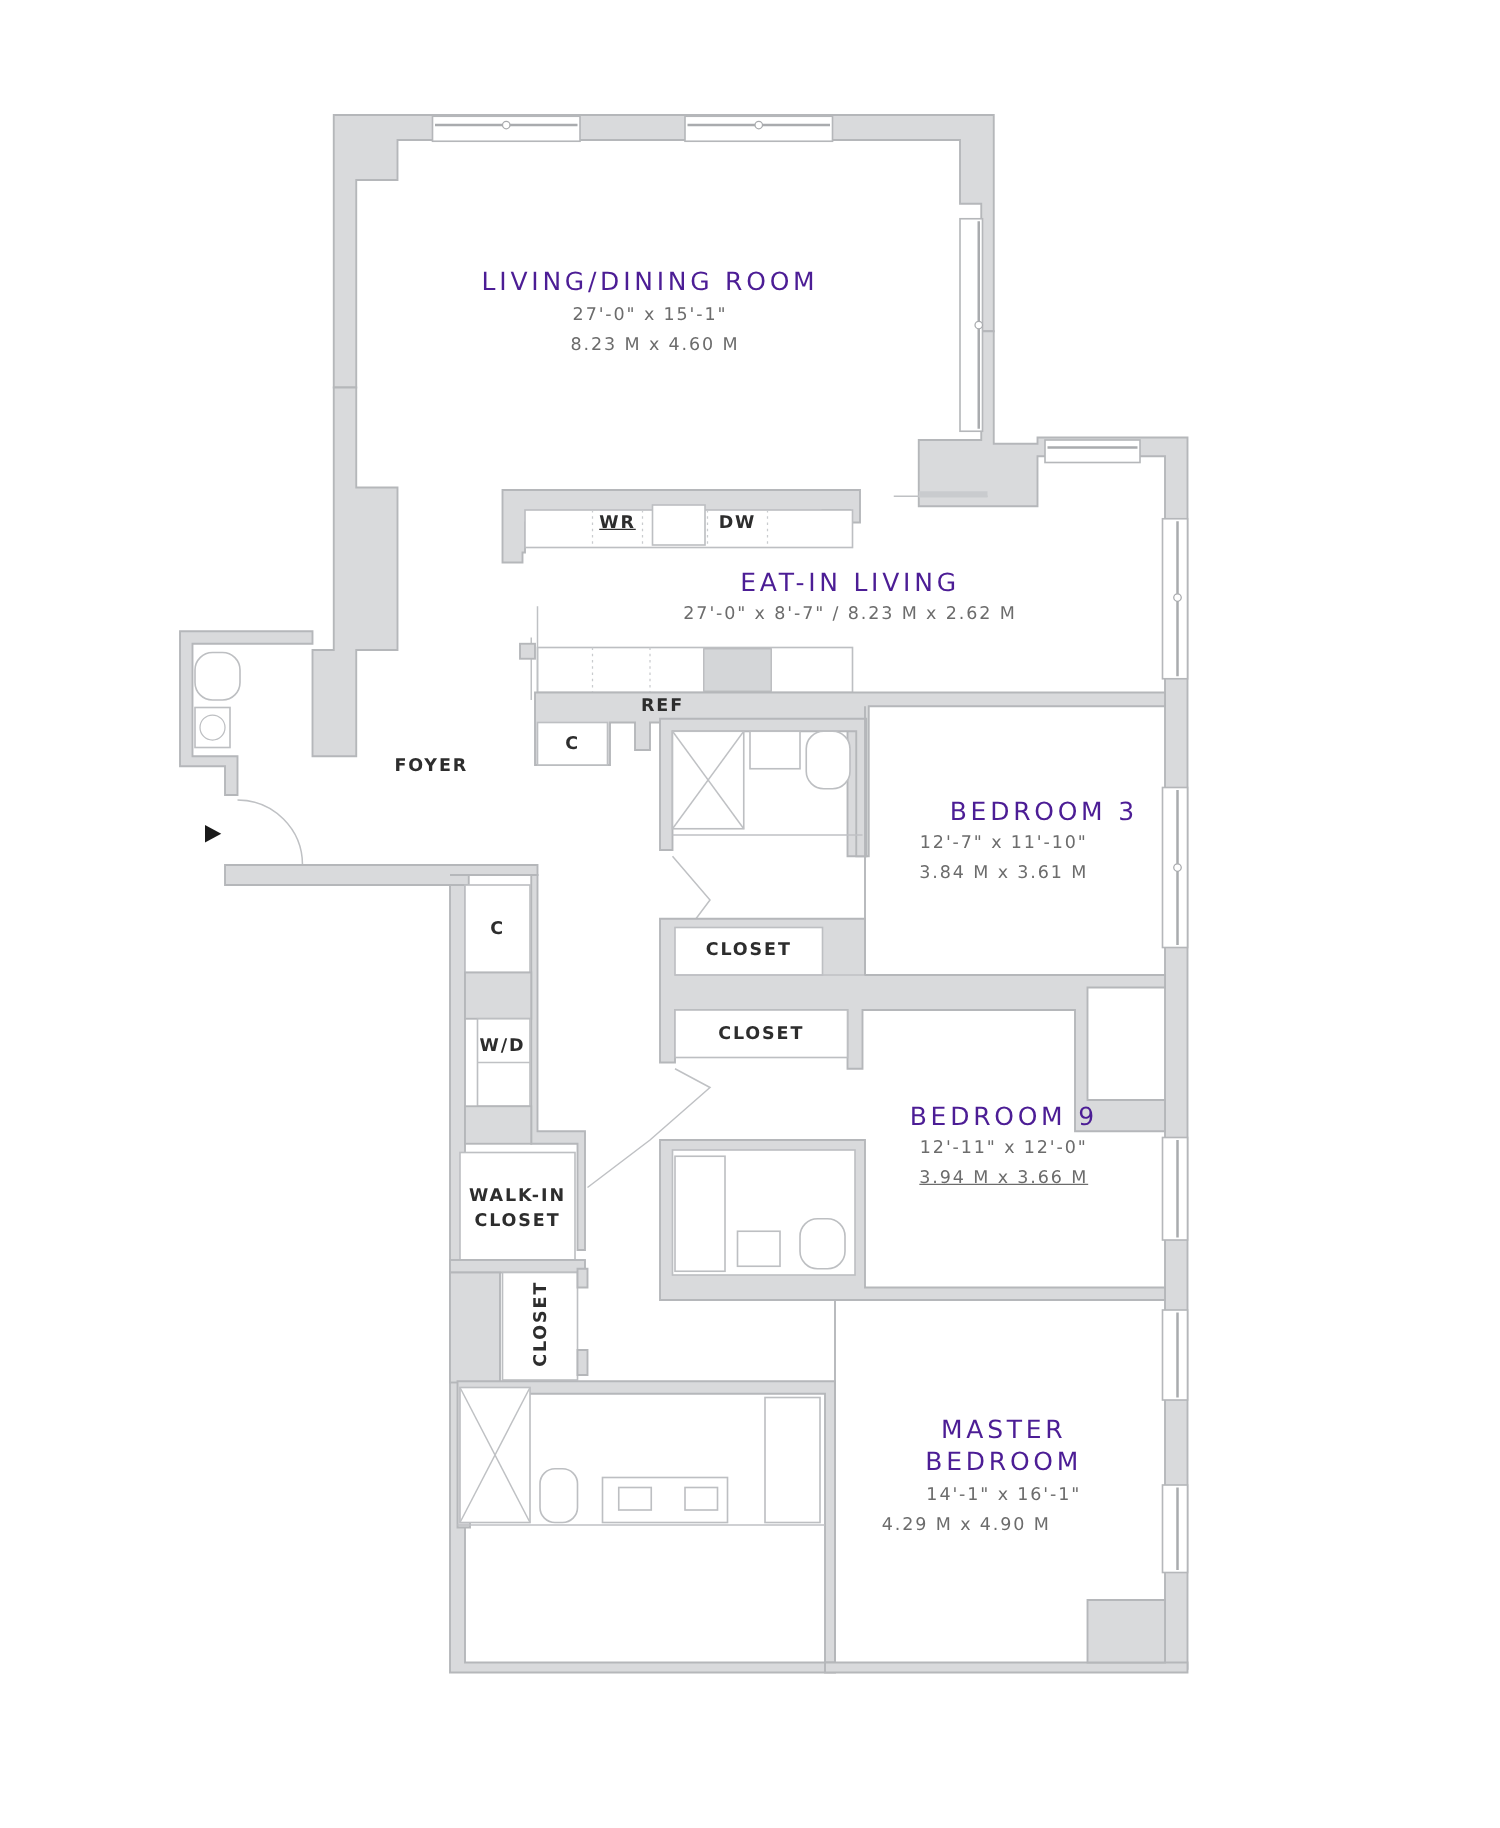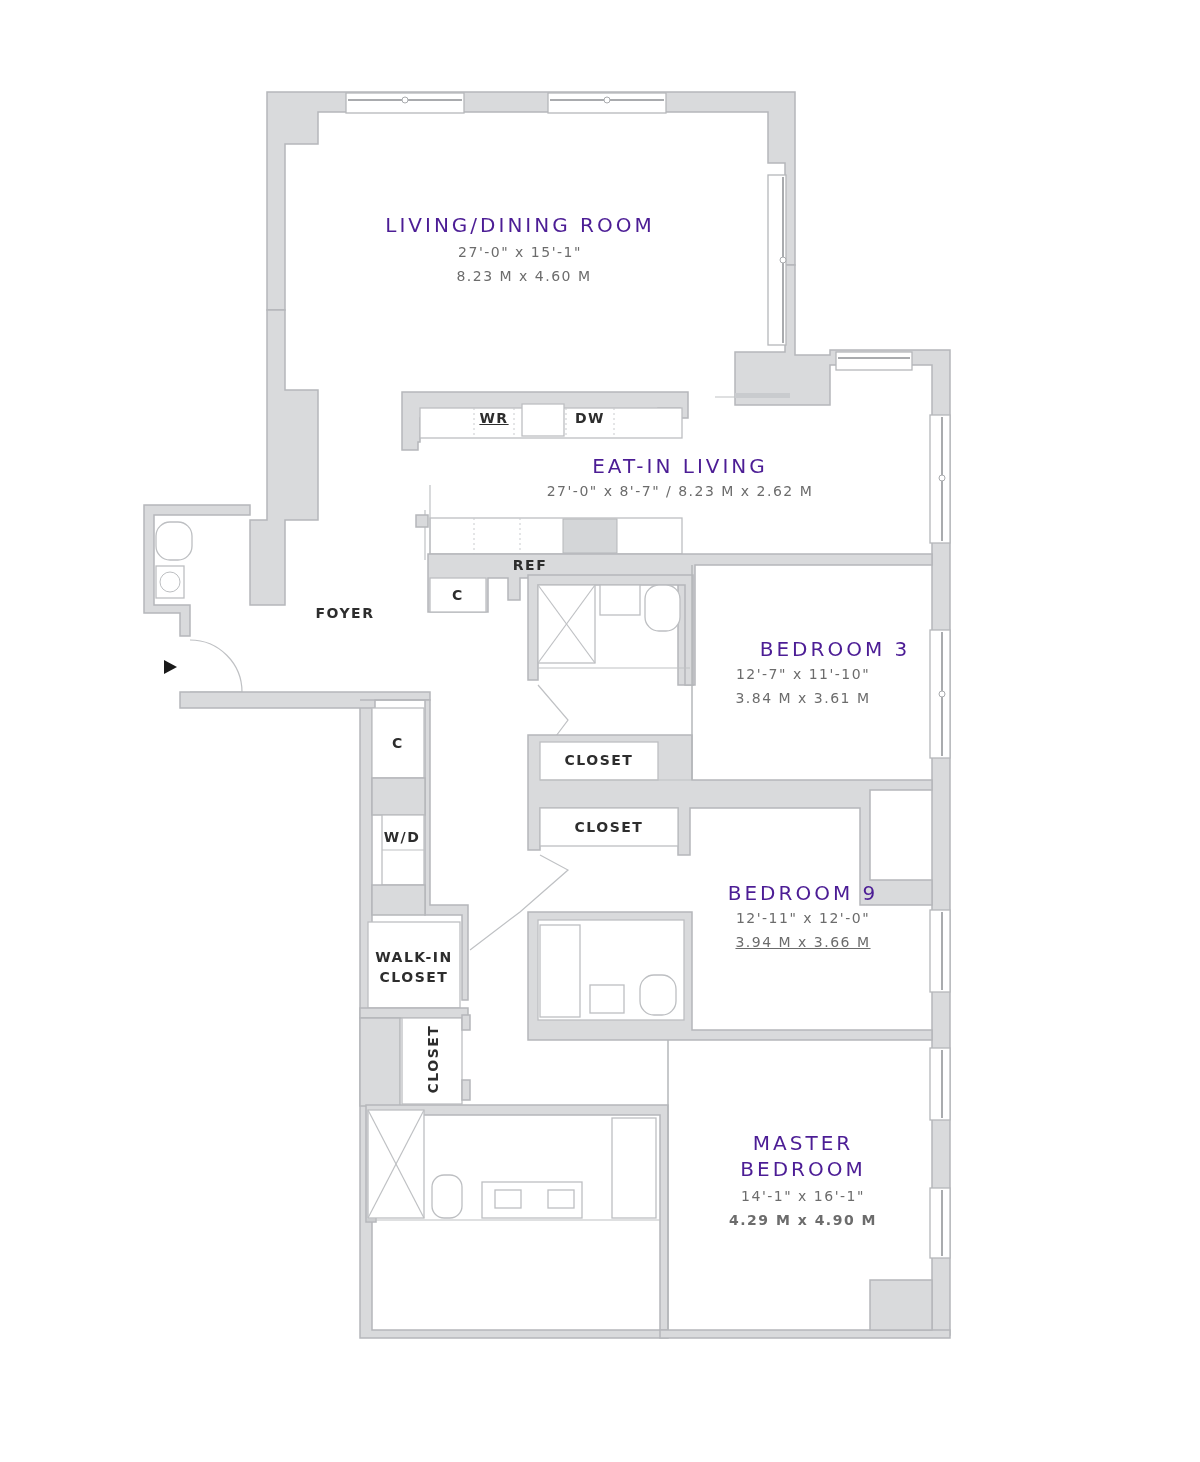--- a/index.html
+++ b/index.html
@@ -173,21 +173,21 @@
 <div class="dim" style="left:698px; top:664px; width:210px;">12'-7" x 11'-10"</div>
 <div class="dim" style="left:698px; top:688px; width:210px;">3.84 M x 3.61 M</div>
 
 <div class="label" style="left:698px; top:880px; width:210px;">BEDROOM 9</div>
 <div class="dim" style="left:698px; top:908px; width:210px;">12'-11" x 12'-0"</div>
 <div class="dim" style="left:698px; top:932px; width:210px;text-decoration:underline;">3.94 M x 3.66 M</div>
 
 <div class="label" style="left:698px; top:1130px; width:210px;">MASTER</div>
 <div class="label" style="left:698px; top:1156px; width:210px;">BEDROOM</div>
 <div class="dim" style="left:698px; top:1186px; width:210px;">14'-1" x 16'-1"</div>
-<div class="dim" style="left:698px; top:1210px; width:210px;font-weight:bold;">4.29 M x 4.90 M</div>
+<div class="dim" style="left:668px; top:1210px; width:210px;">4.29 M x 4.90 M</div>
 
 <div class="small" style="left:300px; top:604px; width:90px;">FOYER</div>
 
 <div class="small" style="left:476px; top:409px; width:36px;text-decoration:underline;">WR</div>
 <div class="small" style="left:568px; top:409px; width:44px;">DW</div>
 <div class="small" style="left:476px; top:556px; width:44px;margin-left:32px;">REF</div>
 <div class="small" style="left:440px; top:586px; width:36px;">C</div>
 <div class="small" style="left:380px; top:734px; width:36px;">C</div>
 <div class="small" style="left:380px; top:828px; width:44px;">W/D</div>
 <div class="small" style="left:545px; top:751px; width:108px;">CLOSET</div>

